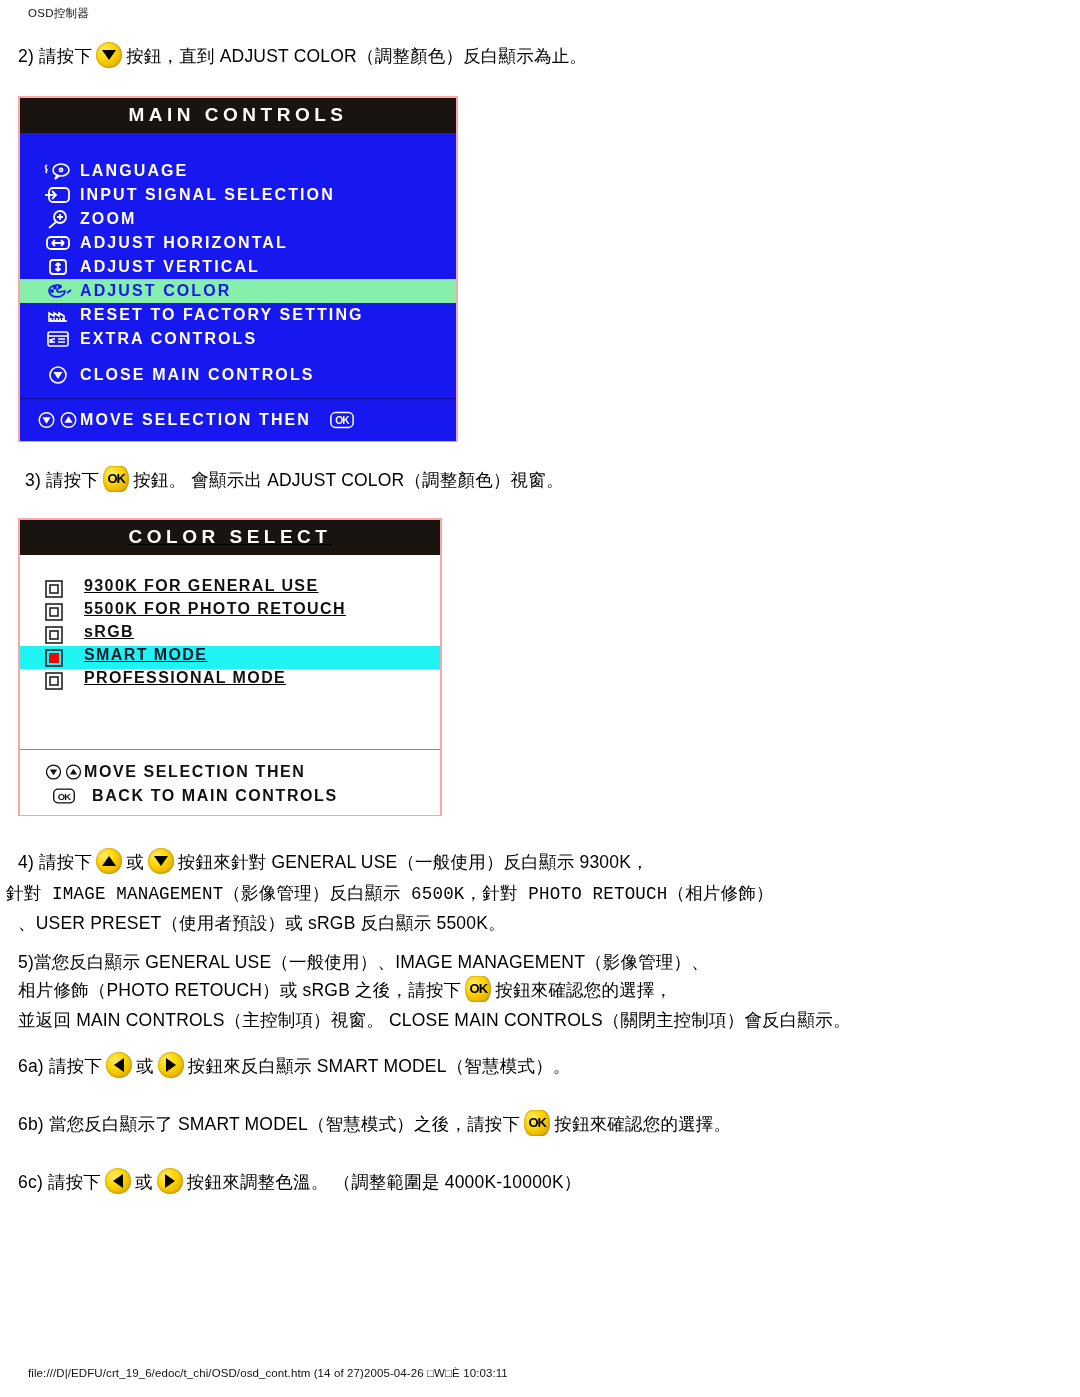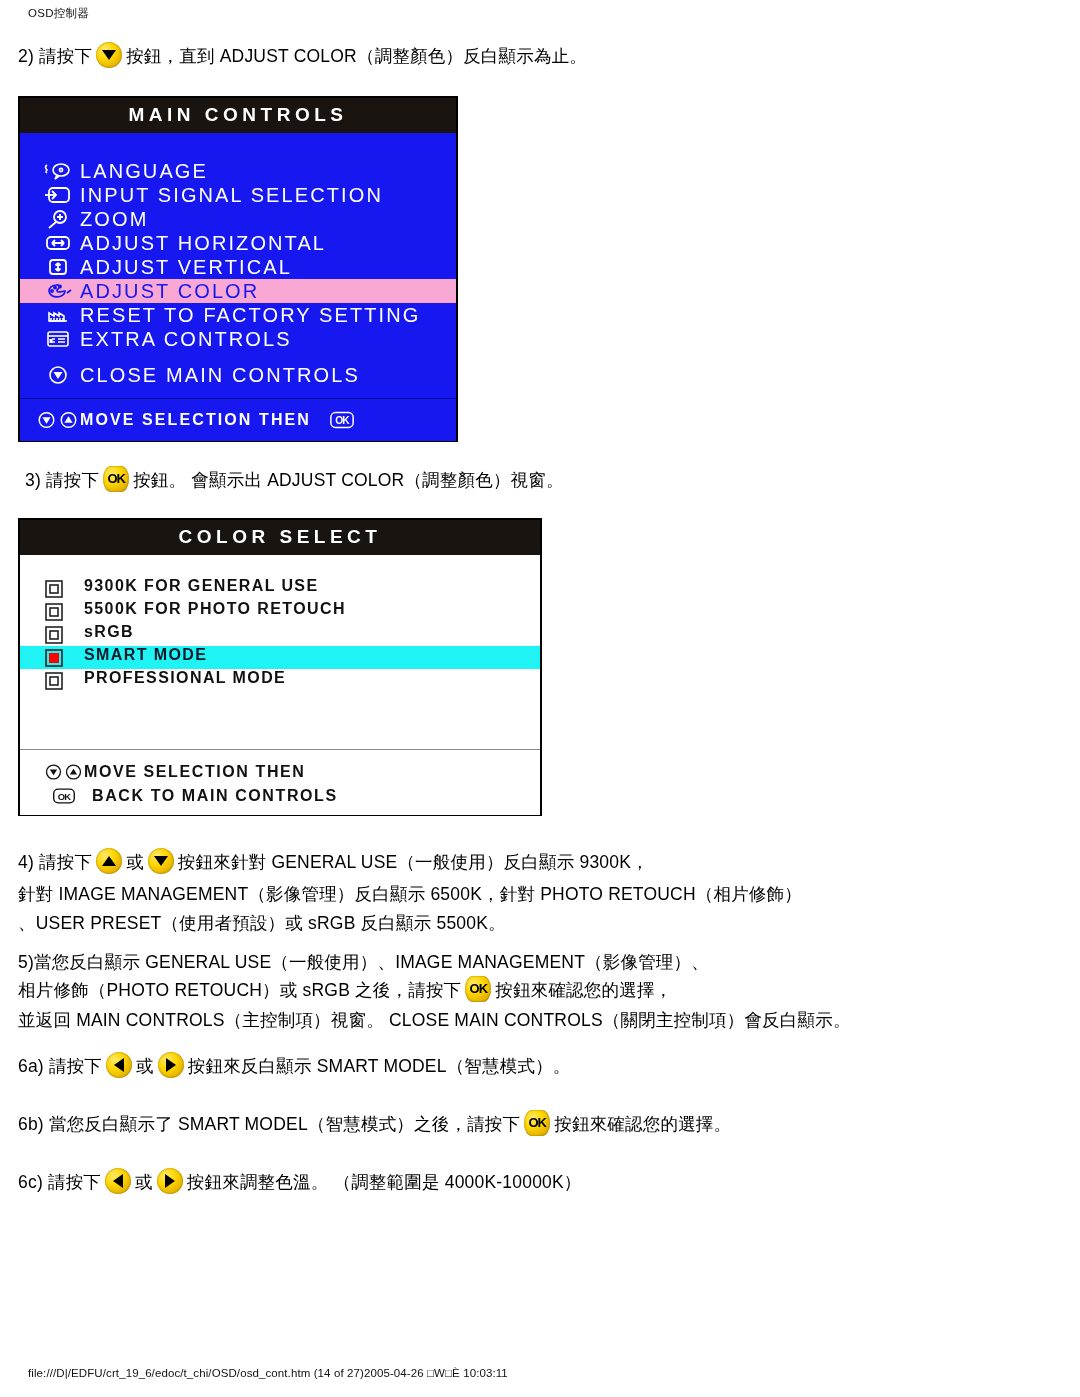--- a/index.html
+++ b/index.html
@@ -92,21 +92,21 @@
     font-weight: bold;
     font-size: 13px;
     color: #000;
     letter-spacing: -1px;
   }
 
   
   .osd {
     position: absolute;
     box-sizing: border-box;
-    border: 2px solid #000000;
+    border: 2px solid #fca5a5;
   }
   .osd-title {
     background: #1a1410;
     color: #ffffff;
     font-weight: bold;
     font-size: 19px;
     letter-spacing: 4.5px;
     text-align: center;
     padding: 6px 0 7px 0;
     font-family: "Liberation Sans", sans-serif;
@@ -127,28 +127,28 @@
     padding-left: 16px;
   }
   .mc-row .ic {
     width: 44px;
     flex: 0 0 44px;
     display: flex;
     align-items: center;
     justify-content: center;
   }
   .mc-row .lbl {
-    font-size: 20px;
-    font-weight: normal;
+    font-size: 16px;
+    font-weight: bold;
     letter-spacing: 2.1px;
     color: #ffffff;
     font-family: "Liberation Sans", sans-serif;
     white-space: nowrap;
   }
-  .mc-row.sel { background: #f9a8d4; }
+  .mc-row.sel { background: #86efac; }
   .mc-row.sel .lbl { color: #1717f0; }
   .mc-gap { height: 12px; }
   .mc-footer {
     position: absolute;
     left: 0; right: 0; bottom: 0;
     border-top: 1px solid #0b0b9a;
     height: 42px;
     display: flex;
     align-items: center;
     padding-left: 16px;
@@ -156,21 +156,21 @@
   .mc-footer .lbl {
     font-size: 16px;
     font-weight: bold;
     letter-spacing: 2.1px;
     color: #ffffff;
     white-space: nowrap;
   }
   .mc-footer .ic2 { width: 44px; flex: 0 0 44px; display: flex; align-items: center; gap: 1px; }
 
   
-  #color-select { left: 18px; top: 518px; width: 524px; height: 298px; }
+  #color-select { left: 18px; top: 518px; width: 424px; height: 298px; text-decoration: underline; }
   #color-select .osd-body {
     background: #ffffff;
     height: calc(100% - 34px);
     position: relative;
   }
   .cs-list { padding-top: 22px; }
   .cs-row {
     display: flex;
     height: 23px;
     padding-left: 24px;
@@ -473,21 +473,21 @@
   </div>
 </div>
 
 <div class="step" style="left:18px; top:848px;">
   <span>4) 請按下</span><span class="btn"><span class="disc"></span><span class="glyph">
         <span class="tri-up"></span>
       </span></span><span>或</span><span class="btn"><span class="disc"></span><span class="glyph">
         <span class="tri-down"></span>
       </span></span><span>按鈕來針對 GENERAL USE（一般使用）反白顯示 9300K，</span>
 </div>
-<div class="step" style="left:18px; top:880px;">針對 IMAGE MANAGEMENT（影像管理）反白顯示 6500K，針對 PHOTO RETOUCH（相片修飾）</div>
+<div class="step" style="left:6px; top:880px;font-family:Liberation Mono, monospace;">針對 IMAGE MANAGEMENT（影像管理）反白顯示 6500K，針對 PHOTO RETOUCH（相片修飾）</div>
 <div class="step" style="left:18px; top:909px;">、USER PRESET（使用者預設）或 sRGB 反白顯示 5500K。</div>
 
 <div class="step" style="left:18px; top:948px;">5)當您反白顯示 GENERAL USE（一般使用）、IMAGE MANAGEMENT（影像管理）、</div>
 <div class="step" style="left:18px; top:976px;">
   <span>相片修飾（PHOTO RETOUCH）或 sRGB 之後，請按下</span><span class="btn ok"><span class="disc"></span><span class="glyph">OK</span></span><span>按鈕來確認您的選擇，</span>
 </div>
 <div class="step" style="left:18px; top:1006px;">並返回 MAIN CONTROLS（主控制項）視窗。 CLOSE MAIN CONTROLS（關閉主控制項）會反白顯示。</div>
 
 <div class="step" style="left:18px; top:1052px;">
   <span>6a) 請按下</span><span class="btn"><span class="disc"></span><span class="glyph">

